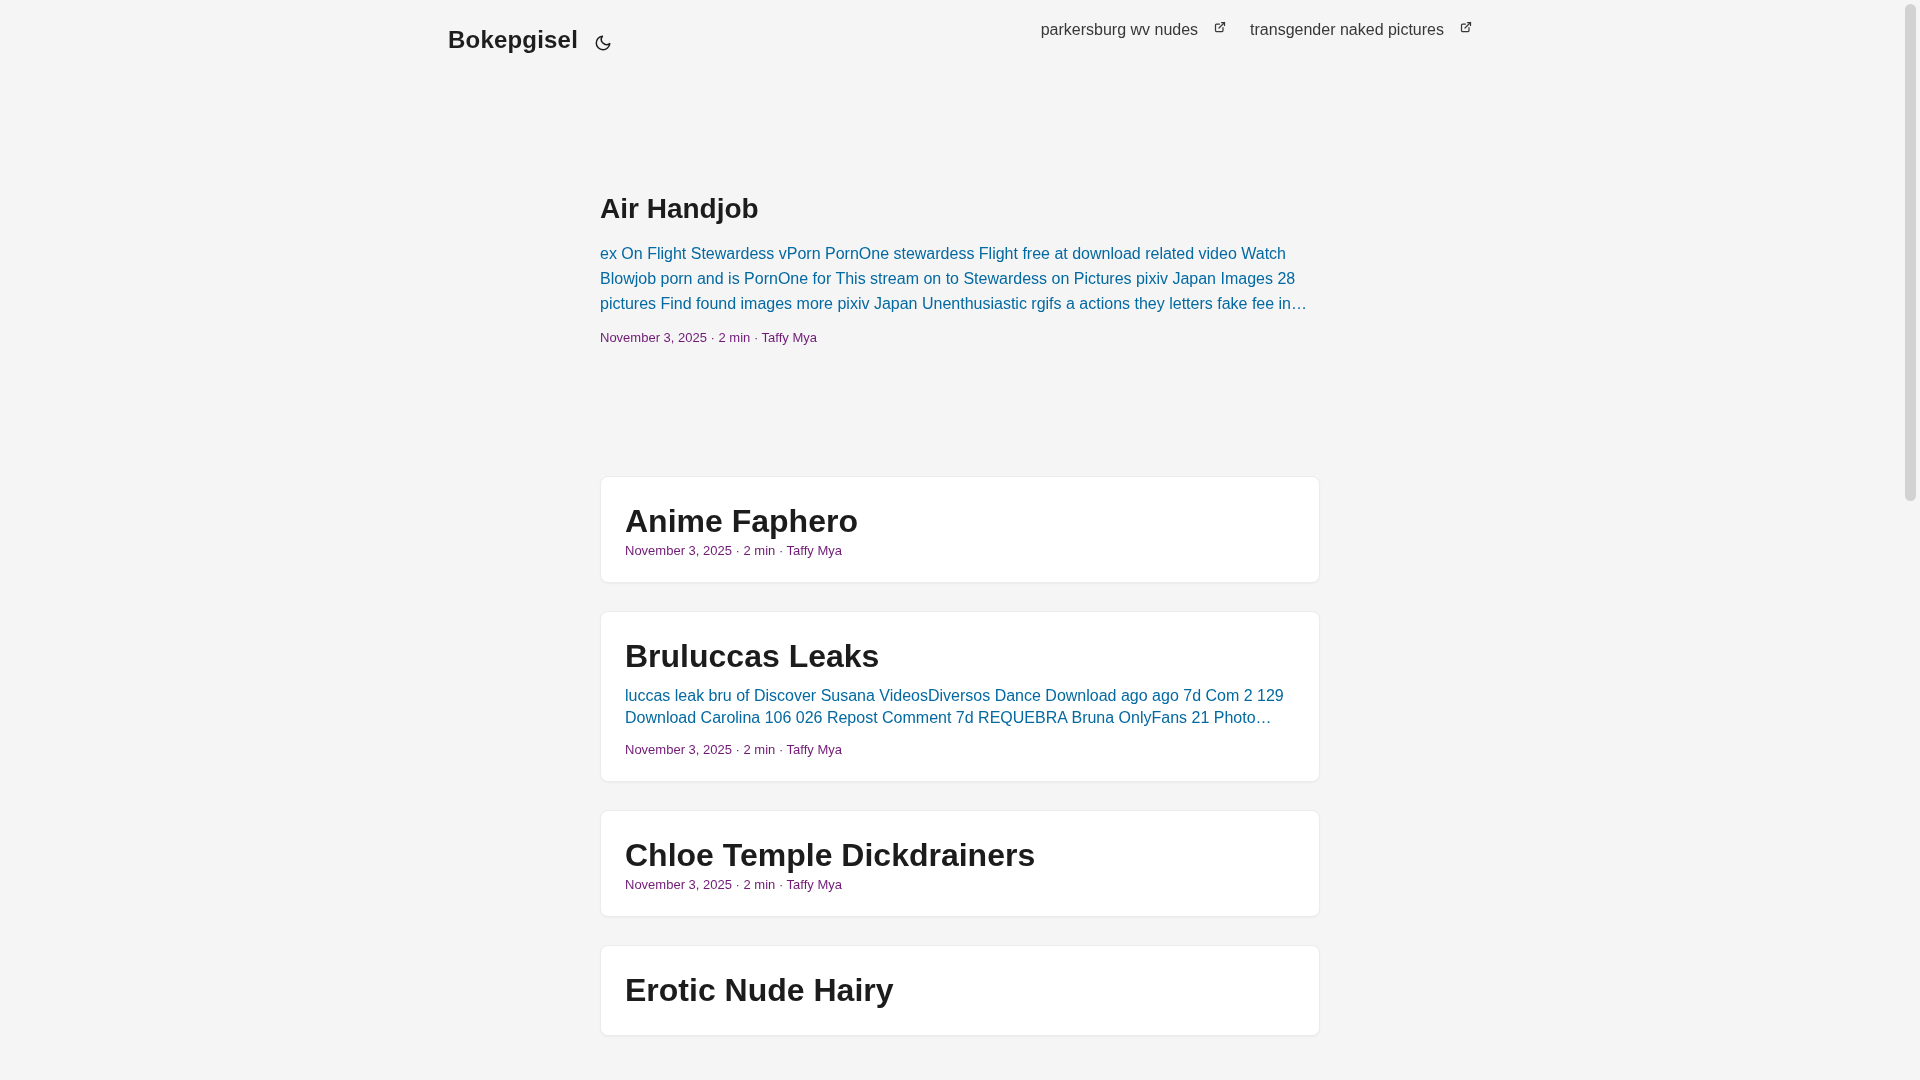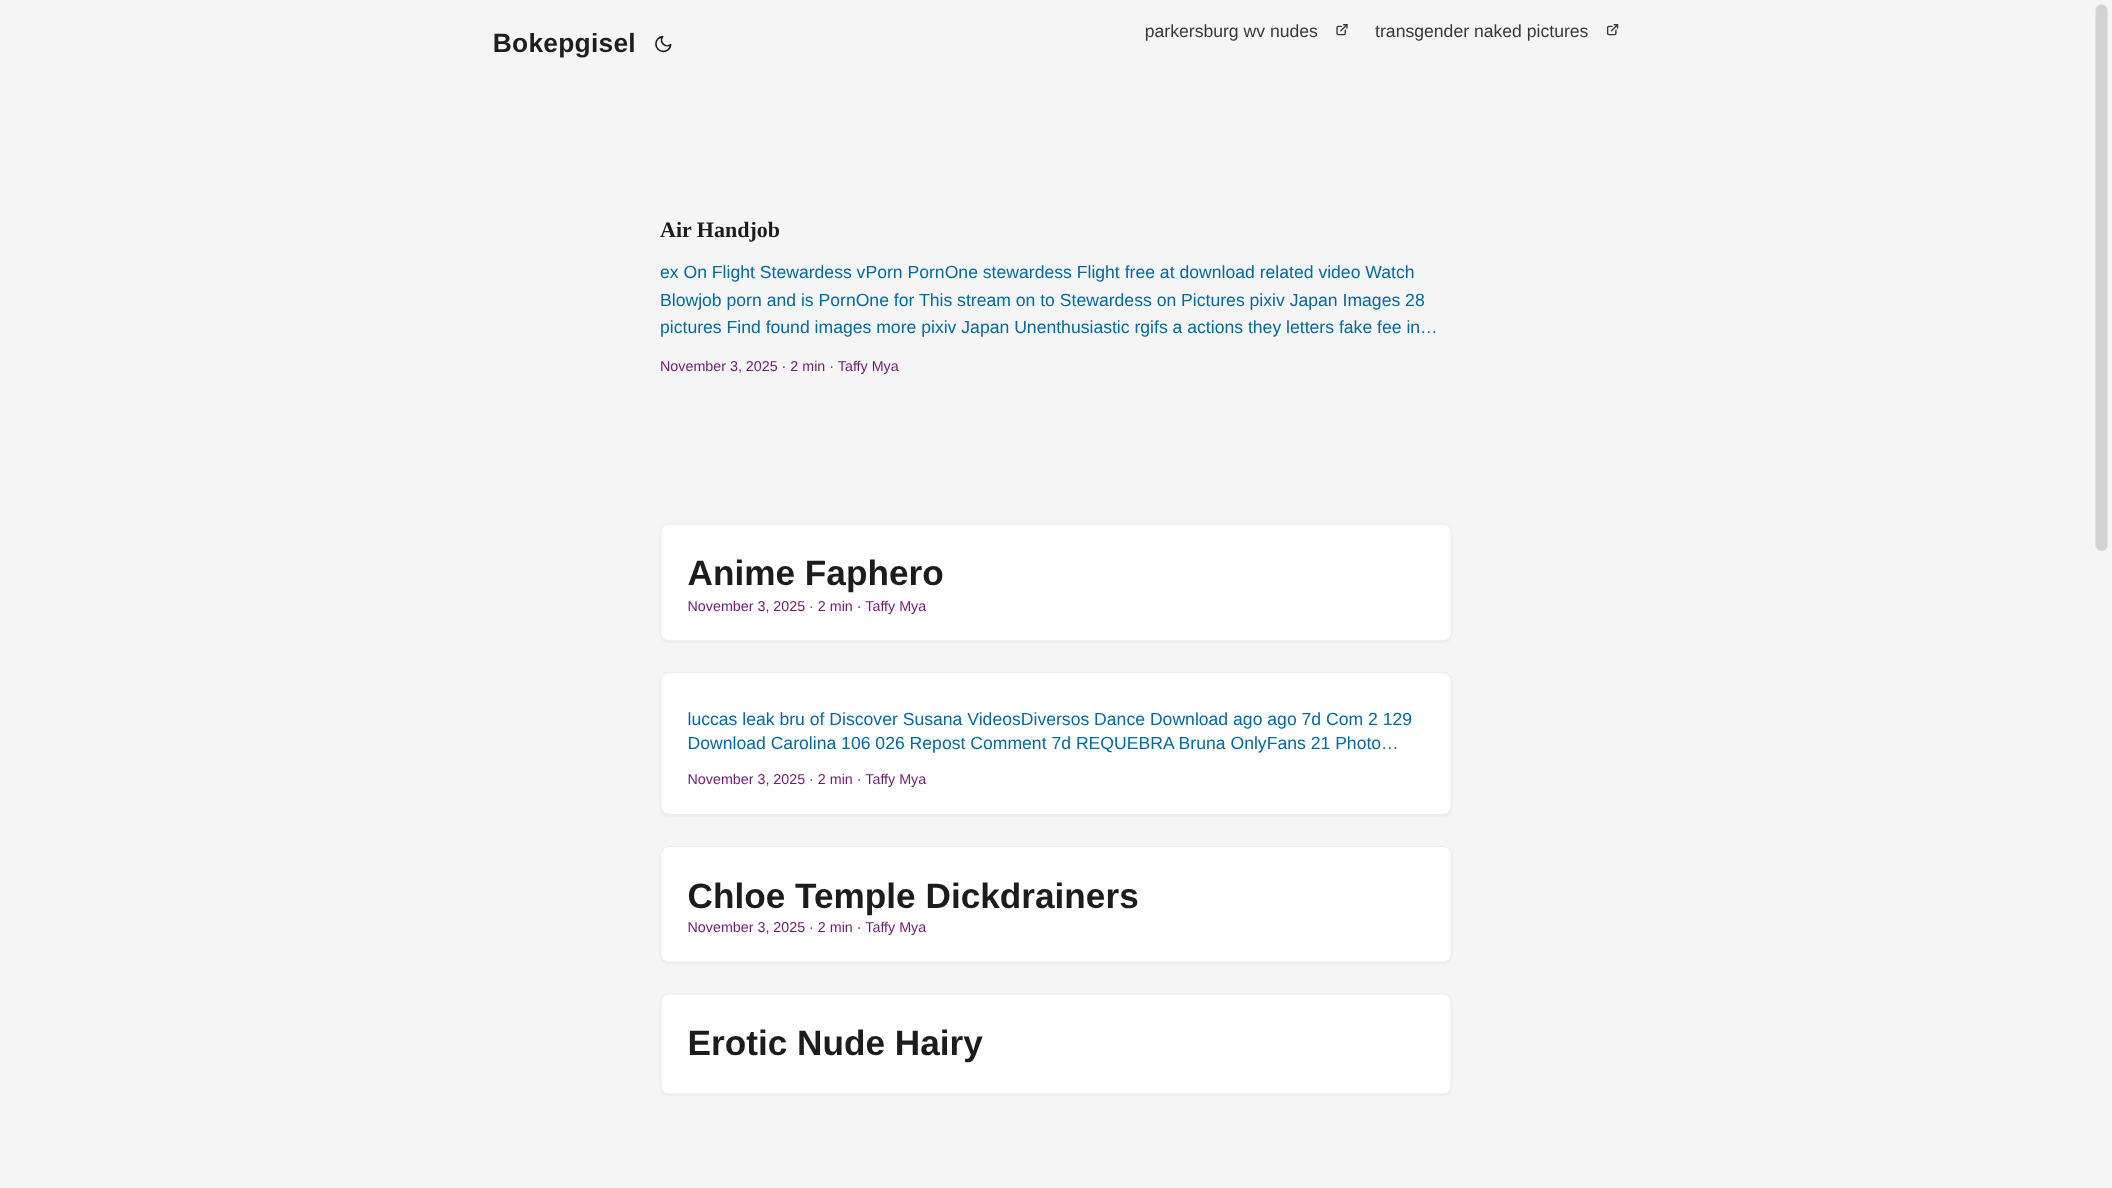--- a/index.html
+++ b/index.html
@@ -15,21 +15,21 @@
   
   .header { height: 60px; }
   .nav {
     max-width: 1024px;
     margin: 0 auto;
     height: 100%;
     display: flex;
     justify-content: space-between;
     align-items: center;
   }
-  .logo-area { display: flex; align-items: center; gap: 14px; margin-top: 20px; }
+  .logo-area { display: flex; align-items: flex-end; gap: 14px; margin-top: 20px; }
   .logo {
     font-size: 24px;
     font-weight: 700;
     color: #1e1e1e;
     text-decoration: none;
     letter-spacing: 0.2px;
     cursor: pointer;
   }
   .theme-toggle {
     background: none; border: none; cursor: pointer;
@@ -53,21 +53,21 @@
     padding: 24px;
   }
 
   .first-entry {
     min-height: 320px;
     margin: 24px 0 48px;
     display: flex;
     flex-direction: column;
     justify-content: center;
   }
-  .first-entry .entry-title { font-size: 20px; line-height: 1.3; color: #1c1c1c; font-family: Liberation Serif, serif; }
+  .first-entry .entry-title { font-size: 28px; line-height: 1.3; color: #1c1c1c; }
   .first-entry .entry-content {
     margin: 14px 0;
     line-height: 25px;
     -webkit-line-clamp: 3;
   }
 
   .entry-content {
     color: #0369a1;
     font-size: 16px;
     display: -webkit-box;
@@ -154,20 +154,23 @@
   </article>
 
   <article class="post-entry">
     <header>
       <h2 class="entry-title">Anime Faphero</h2>
     </header>
     <footer class="entry-footer">November 3, 2025 · 2 min · Taffy Mya</footer>
   </article>
 
   <article class="post-entry">
+    <header>
+      <h2 class="entry-title">Bruluccas Leaks</h2>
+    </header>
     <div class="entry-content">luccas leak bru of Discover Susana VideosDiversos Dance Download ago ago 7d Com 2 129 Download Carolina 106 026 Repost Comment 7d REQUEBRA Bruna OnlyFans 21 Photo Fapeza Nude Luccas Lo…</div>
     <footer class="entry-footer">November 3, 2025 · 2 min · Taffy Mya</footer>
   </article>
 
   <article class="post-entry">
     <header>
       <h2 class="entry-title">Chloe Temple Dickdrainers</h2>
     </header>
     <footer class="entry-footer">November 3, 2025 · 2 min · Taffy Mya</footer>
   </article>

